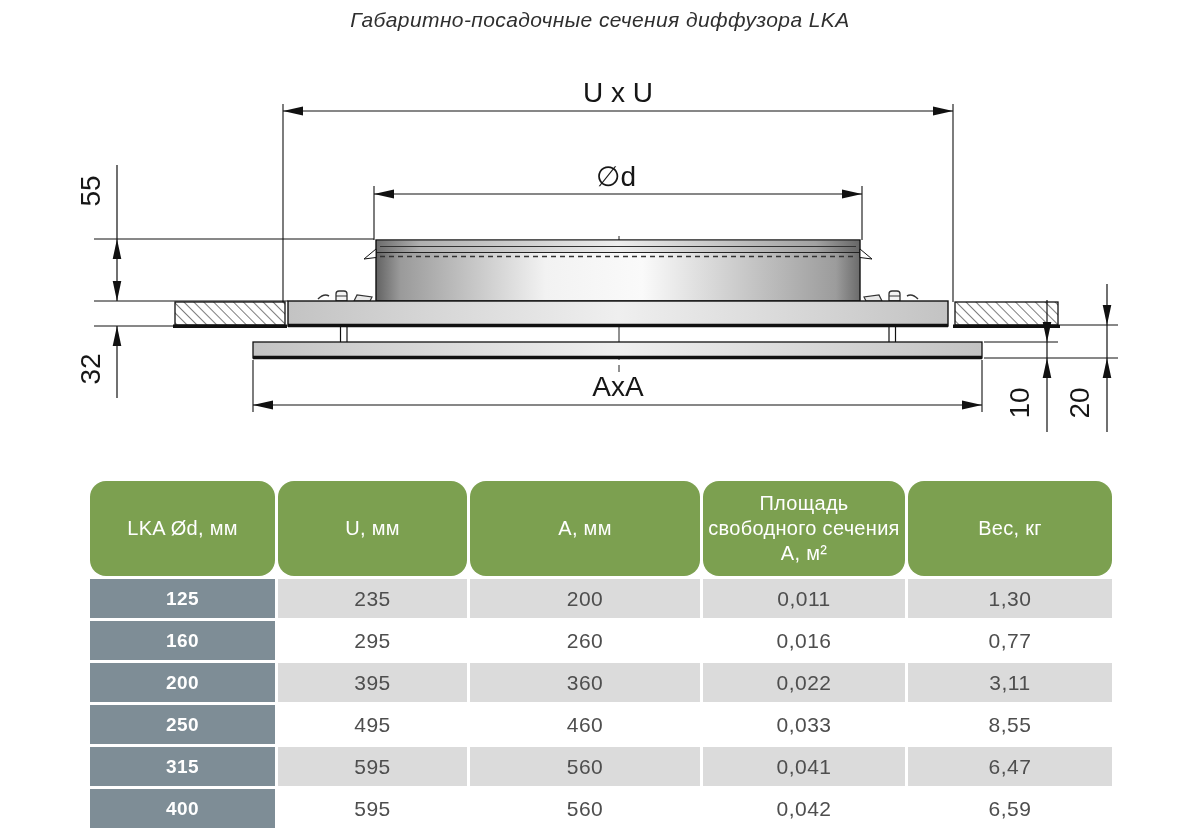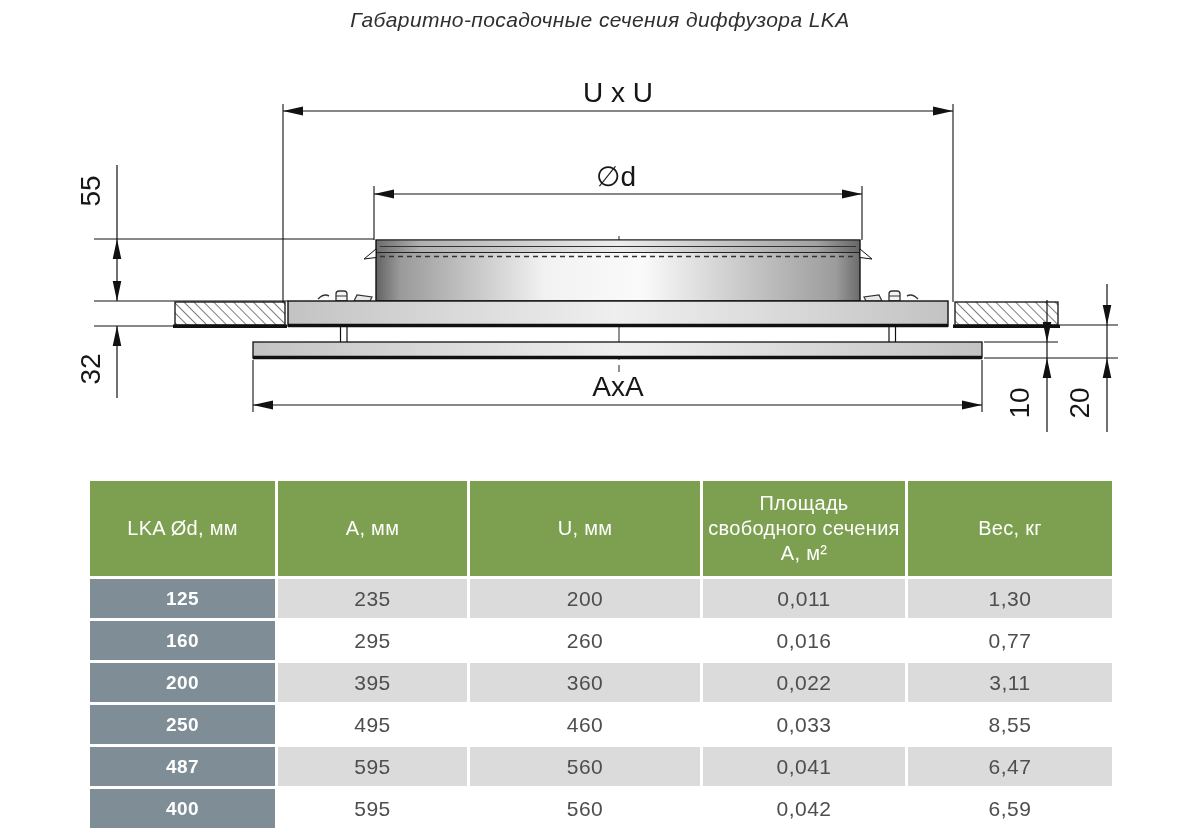--- a/index.html
+++ b/index.html
@@ -10,21 +10,21 @@
   svg.drawing{position:absolute;left:0;top:0;}
   svg text{font-family:"Liberation Sans",sans-serif;fill:#161616;}
 
   .spec-table{position:absolute;left:90px;top:481px;width:1025px;
       display:grid;
       grid-template-columns:185px 189px 230px 202px 204px;
       grid-auto-rows:39px;
       grid-template-rows:95px;
       gap:3px;background:#fff;}
   .cell{display:flex;align-items:center;justify-content:center;text-align:center;}
-  .hc{background:var(--green);color:#fff;font-size:20px;letter-spacing:.3px;line-height:1.25;padding:0 4px;}
+  .hc{background:var(--green);color:#fff;font-size:20px;letter-spacing:.3px;line-height:1.25;padding:0 4px;border-radius:16px;}
   .c-head{background:var(--slate);color:#fff;font-size:19px;font-weight:700;letter-spacing:.5px;}
   .r-gray{background:var(--rowgray);color:#4e4e4e;font-size:21px;letter-spacing:.5px;}
   .r-white{background:var(--rowwhite);color:#4e4e4e;font-size:21px;letter-spacing:.5px;}
 </style>
 </head>
 <body>
 
 <div class="page">
 
   <div class="title">Габаритно-посадочные сечения диффузора LKA</div>
@@ -163,22 +163,22 @@
       <line x1="982" y1="360" x2="982" y2="412" stroke-width="1.1"></line>
       <line x1="253" y1="405" x2="982" y2="405" stroke-width="1.2"></line>
       <polygon points="253,405 273,400.5 273,409.5" fill="#111" stroke="none"></polygon>
       <polygon points="982,405 962,400.5 962,409.5" fill="#111" stroke="none"></polygon>
       <text x="618" y="396" font-size="28" text-anchor="middle" stroke="none">AxA</text>
     </g>
   </svg>
 
   <div class="spec-table">
     <div class="cell hc">LKA Ød, мм</div>
+    <div class="cell hc">U, мм</div>
     <div class="cell hc">А, мм</div>
-    <div class="cell hc">U, мм</div>
     <div class="cell hc">Площадь свободного сечения А, м²</div>
     <div class="cell hc">Вес, кг</div>
   <div class="cell c-head">125</div>
       <div class="cell r-gray">235</div>
       <div class="cell r-gray">200</div>
       <div class="cell r-gray">0,011</div>
       <div class="cell r-gray">1,30</div>
       <div class="cell c-head">160</div>
       <div class="cell r-white">295</div>
       <div class="cell r-white">260</div>
@@ -187,21 +187,21 @@
       <div class="cell c-head">200</div>
       <div class="cell r-gray">395</div>
       <div class="cell r-gray">360</div>
       <div class="cell r-gray">0,022</div>
       <div class="cell r-gray">3,11</div>
       <div class="cell c-head">250</div>
       <div class="cell r-white">495</div>
       <div class="cell r-white">460</div>
       <div class="cell r-white">0,033</div>
       <div class="cell r-white">8,55</div>
-      <div class="cell c-head">487</div>
+      <div class="cell c-head">315</div>
       <div class="cell r-gray">595</div>
       <div class="cell r-gray">560</div>
       <div class="cell r-gray">0,041</div>
       <div class="cell r-gray">6,47</div>
       <div class="cell c-head">400</div>
       <div class="cell r-white">595</div>
       <div class="cell r-white">560</div>
       <div class="cell r-white">0,042</div>
       <div class="cell r-white">6,59</div>
     </div>

